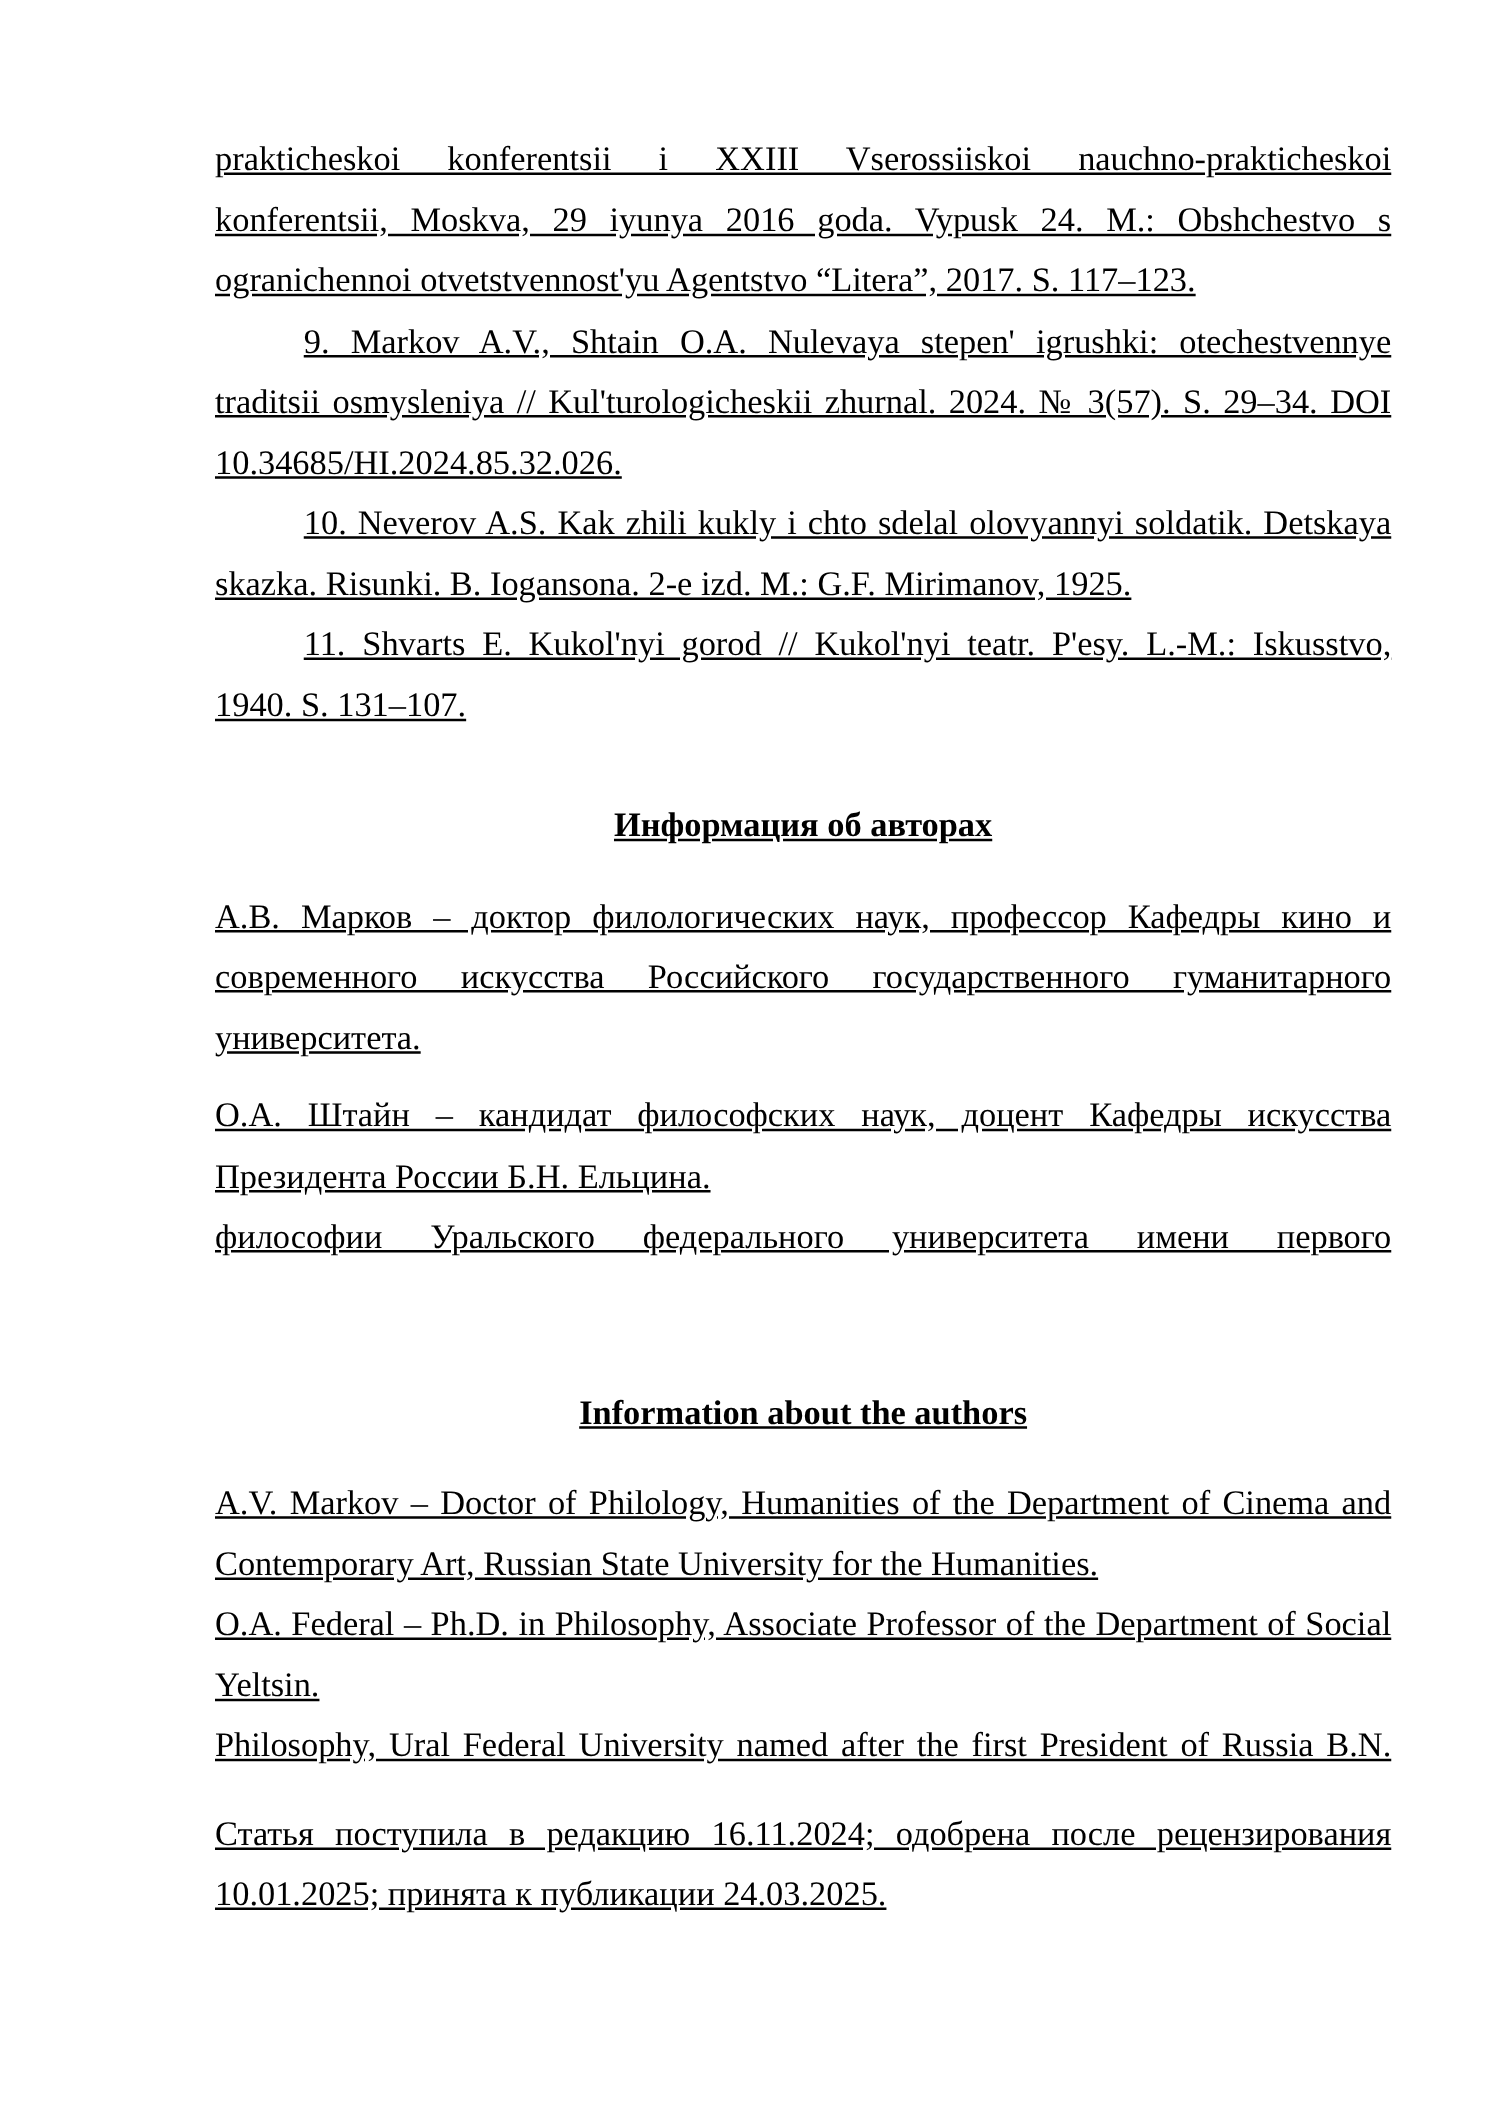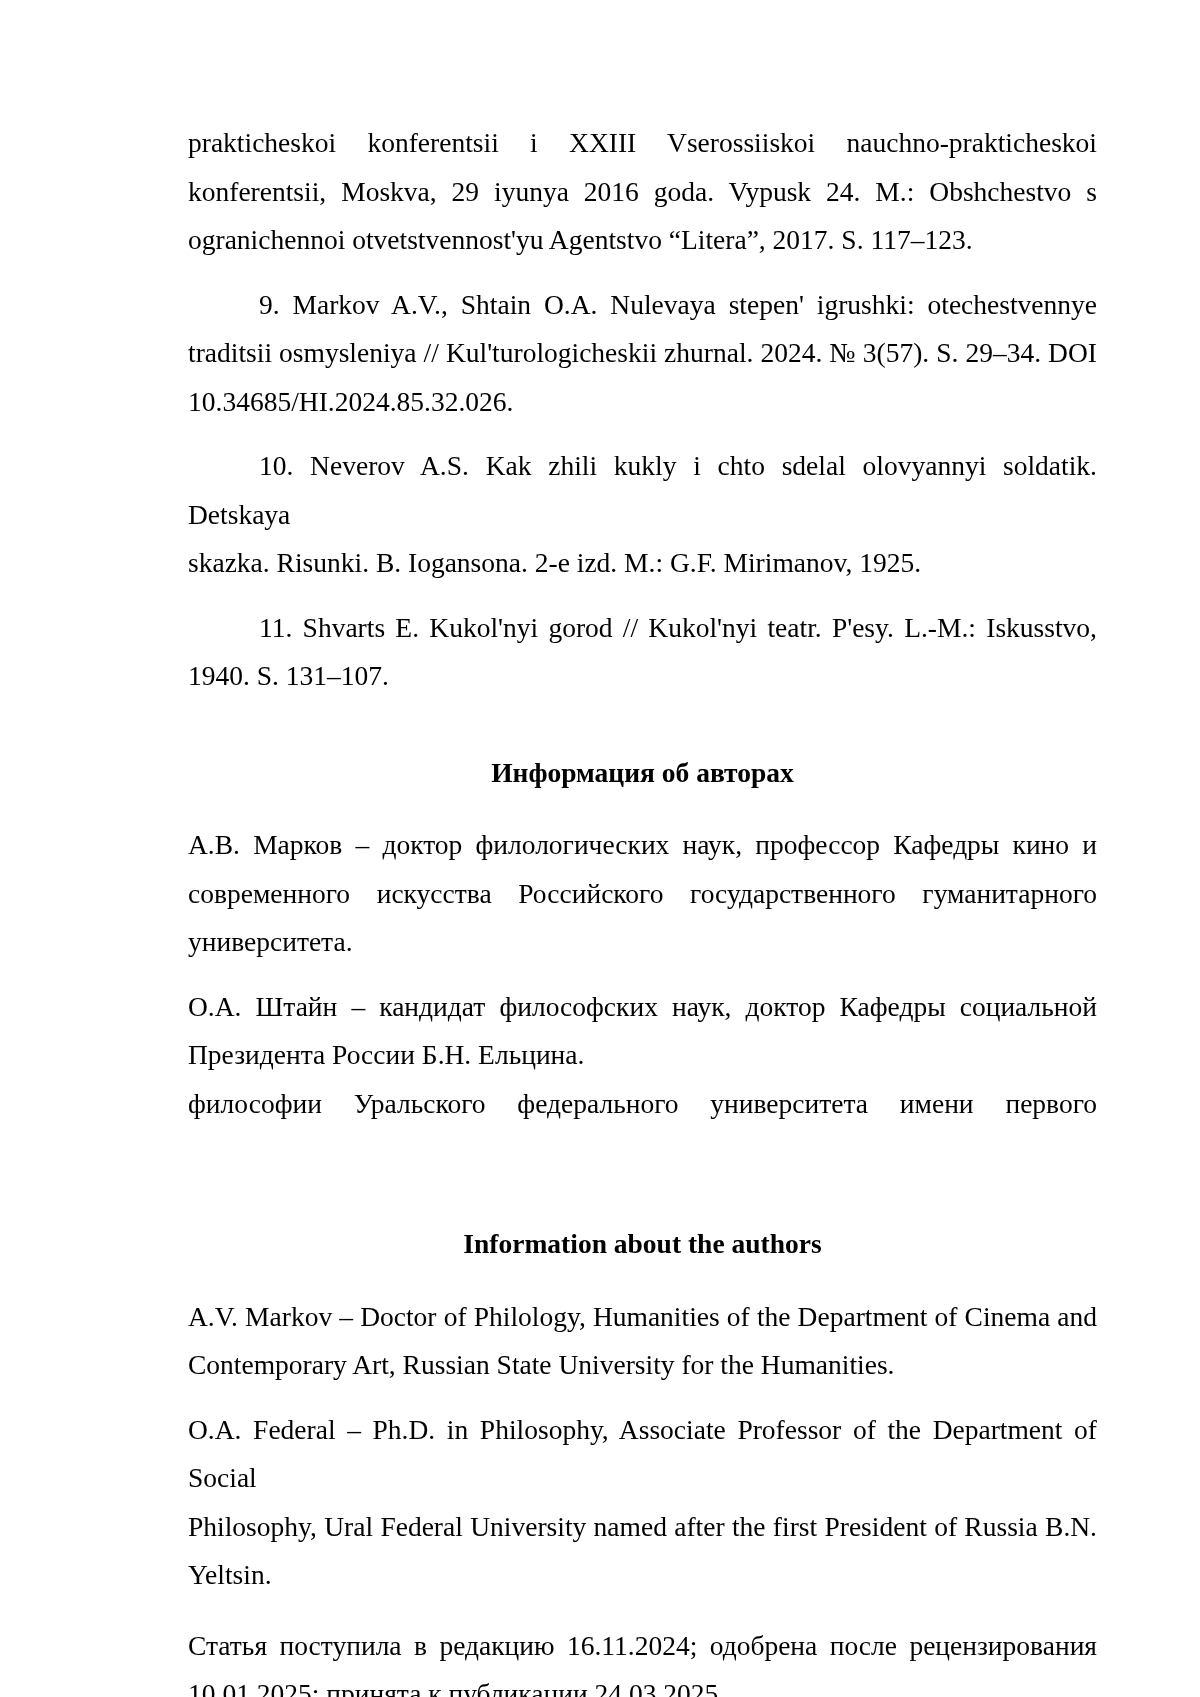--- a/index.html
+++ b/index.html
@@ -23,21 +23,21 @@
     overflow: hidden;
   }
   .content {
     position: absolute;
     left: 172px;
     top: 103px;
     width: 941px;
     font-size: 27.5px;
     line-height: 48.5px;
   }
-  .para { margin: 16px; padding: 0; }
+  .para { margin: 0; padding: 0; text-decoration: underline; }
   .ln {
     text-align: justify;
     text-align-last: justify;
     white-space: normal;
     overflow: visible;
   }
   .ln.last { text-align-last: left; }
   .ln.ind { text-indent: 71px; }
   .heading {
     text-align: center;
@@ -82,36 +82,36 @@
 
     <div class="para heading h-ru">Информация об авторах</div>
 
     <div class="para p-ru1">
       <div class="ln">А.В. Марков – доктор филологических наук, профессор Кафедры кино и</div>
       <div class="ln">современного искусства Российского государственного гуманитарного</div>
       <div class="ln last">университета.</div>
     </div>
 
     <div class="para p-ru2">
-      <div class="ln">О.А. Штайн – кандидат философских наук, доктор Кафедры социальной</div>
+      <div class="ln">О.А. Штайн – кандидат философских наук, доцент Кафедры искусства</div>
       <div class="ln last">Президента России Б.Н. Ельцина.</div>
       <div class="ln">философии Уральского федерального университета имени первого</div>
     </div>
 
     <div class="para heading h-en">Information about the authors</div>
 
     <div class="para p-en1">
       <div class="ln">A.V. Markov – Doctor of Philology, Humanities of the Department of Cinema and</div>
       <div class="ln last">Contemporary Art, Russian State University for the Humanities.</div>
     </div>
 
     <div class="para p-en2">
       <div class="ln">O.A. Federal – Ph.D. in Philosophy, Associate Professor of the Department of Social</div>
+      <div class="ln last">Yeltsin.</div>
       <div class="ln">Philosophy, Ural Federal University named after the first President of Russia B.N.</div>
-      <div class="ln last">Yeltsin.</div>
     </div>
 
     <div class="para p-dates">
       <div class="ln">Статья поступила в редакцию 16.11.2024; одобрена после рецензирования</div>
       <div class="ln last">10.01.2025; принята к публикации 24.03.2025.</div>
     </div>
 
   </div>
 </div>
 

